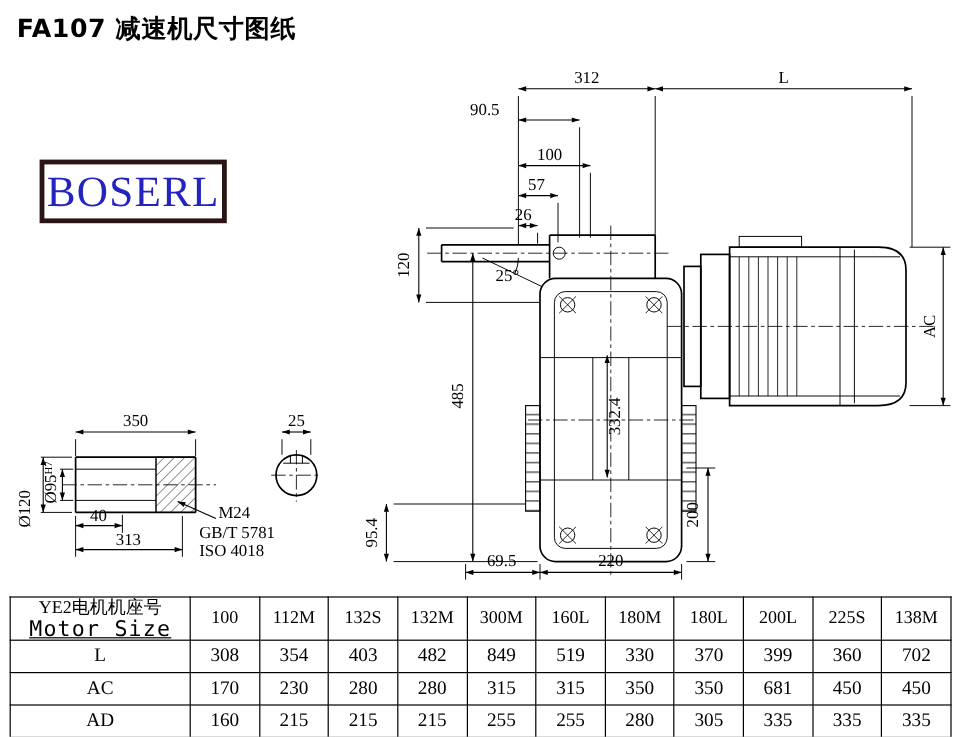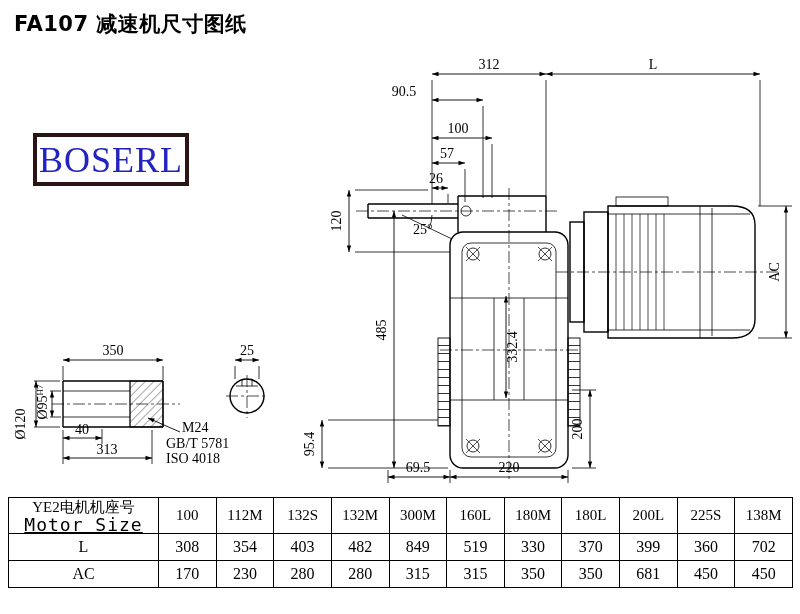--- a/index.html
+++ b/index.html
@@ -286,14 +286,28 @@
         <td>280</td>
         <td>280</td>
         <td>315</td>
         <td>315</td>
         <td>350</td>
         <td>350</td>
         <td>681</td>
         <td>450</td>
         <td>450</td>
       </tr>
+      <tr>
+        <td>AD</td>
+        <td>160</td>
+        <td>215</td>
+        <td>215</td>
+        <td>215</td>
+        <td>255</td>
+        <td>255</td>
+        <td>280</td>
+        <td>305</td>
+        <td>335</td>
+        <td>335</td>
+        <td>335</td>
+      </tr>
     </tbody>
 </table>
 
 </body></html>

